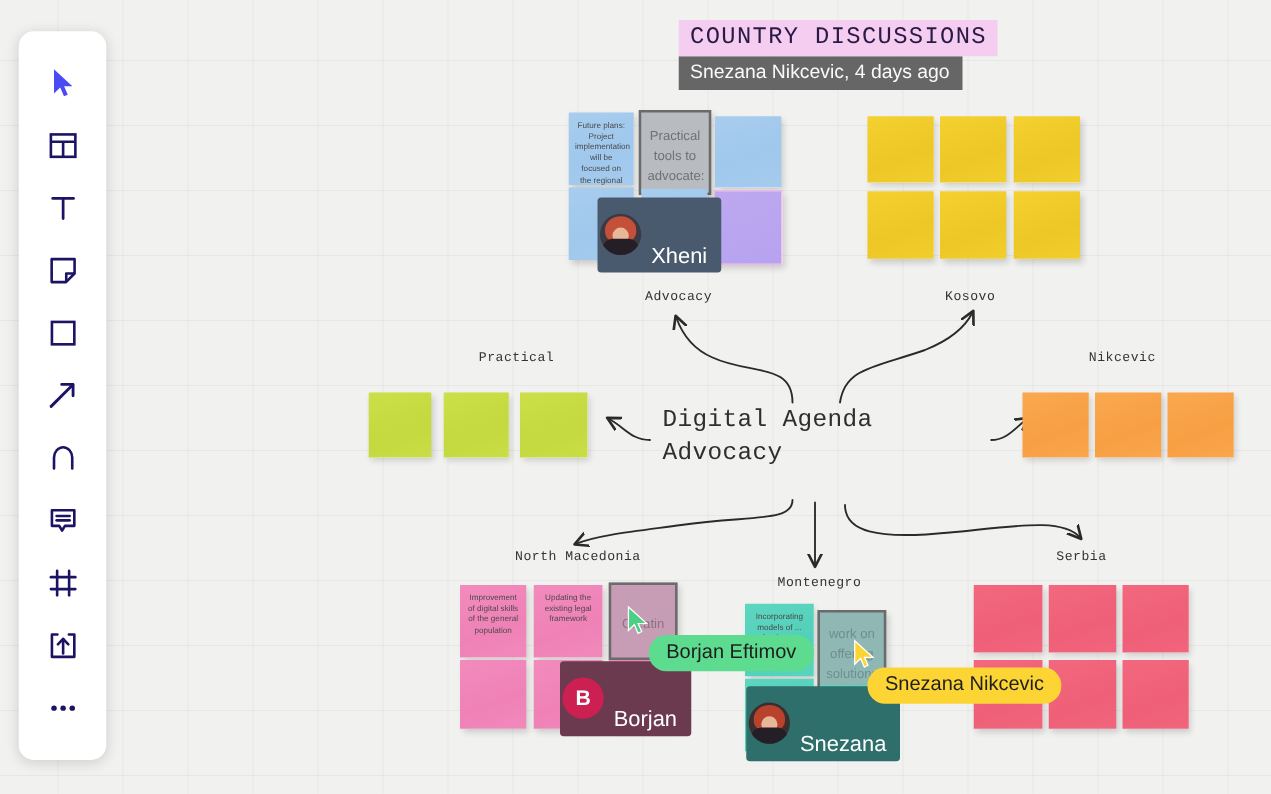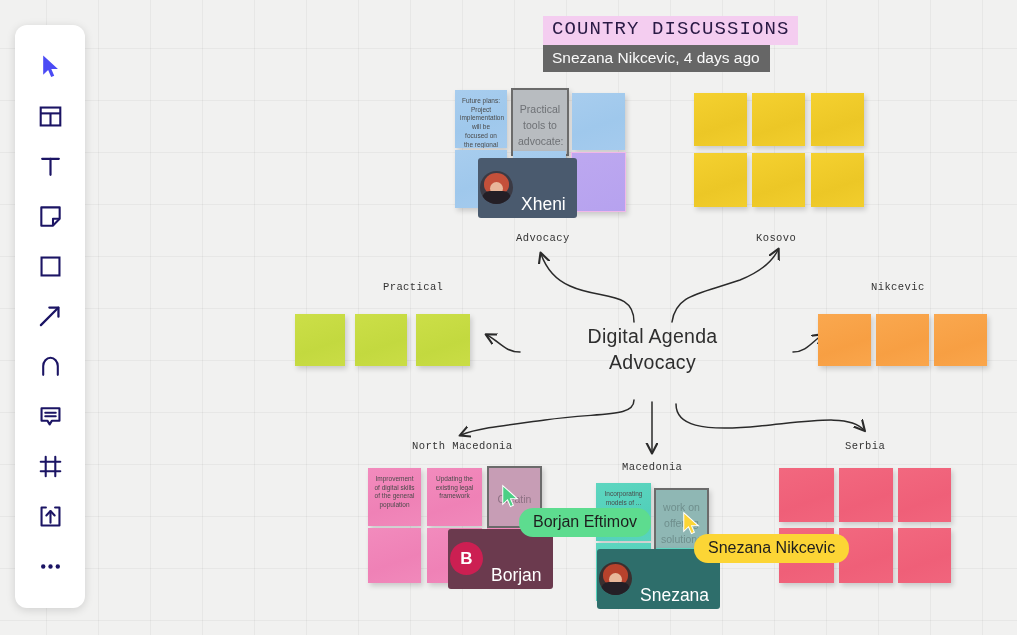--- a/index.html
+++ b/index.html
@@ -80,22 +80,22 @@
   }
 
   
   .clabel{
     position:absolute;font-family:"Liberation Mono","DejaVu Sans Mono",monospace;
     font-size:10.5px;color:#333;letter-spacing:0.4px;white-space:nowrap;
   }
 
   
   #center-text{
-    position:absolute;left:530px;top:324px;width:245px;text-align:center;
-    font-family:Liberation Sans, sans-serif;
+    position:absolute;left:530px;top:324px;width:245px;text-align:left;
+    font-family:Liberation Mono, monospace;
     font-size:19.5px;line-height:25.5px;color:#2e2e2e;letter-spacing:0.3px;
   }
 
   
   .pbadge{
     position:absolute;display:flex;align-items:center;
     border-radius:3px;padding:2px 11px 2px 2px;color:#fff;
     font-size:17.5px;white-space:nowrap;
   }
   .pbadge .av{
@@ -166,21 +166,21 @@
     <div class="note orange" style="left: 818px; top: 314px; width: 53px; height: 52px;"></div>
     <div class="note orange" style="left: 876px; top: 314px; width: 53px; height: 52px;"></div>
     <div class="note orange" style="left: 934px; top: 314px; width: 53px; height: 52px;"></div>
     <div class="clabel" style="left: 412px; top: 440px;">North Macedonia</div>
     <div class="note pink" style="left: 368px; top: 468px; width: 53px; height: 58px;">Improvement of digital skills of the general population</div>
     <div class="note pink" style="left: 427px; top: 468px; width: 55px; height: 58px;">Updating the existing legal framework</div>
     <div class="note sel-grey-pink" style="left: 487px; top: 466px; width: 55px; height: 62px;">Creatin</div>
     <div class="note pink" style="left: 368px; top: 528px; width: 53px; height: 55px;"></div>
     <div class="note pink" style="left: 427px; top: 528px; width: 55px; height: 55px;"></div>
     <div class="note pink" style="left: 487px; top: 528px; width: 53px; height: 55px;"></div>
-    <div class="clabel" style="left: 622px; top: 461px;">Macedonia</div>
+    <div class="clabel" style="left: 622px; top: 461px;">Montenegro</div>
     <div class="note teal" style="left: 596px; top: 483px; width: 55px; height: 58px;">Incorporating models of ... business</div>
     <div class="note sel-grey-teal" style="left: 654px; top: 488px; width: 55px; height: 62px;">work on offering solutions</div>
     <div class="note teal" style="left: 596px; top: 543px; width: 55px; height: 58px;"></div>
     <div class="note teal" style="left: 656px; top: 548px; width: 53px; height: 54px;"></div>
     <div class="clabel" style="left: 845px; top: 440px;">Serbia</div>
     <div class="note red" style="left: 779px; top: 468px; width: 55px; height: 54px;"></div>
     <div class="note red" style="left: 839px; top: 468px; width: 54px; height: 54px;"></div>
     <div class="note red" style="left: 898px; top: 468px; width: 53px; height: 54px;"></div>
     <div class="note red" style="left: 779px; top: 528px; width: 55px; height: 55px;"></div>
     <div class="note red" style="left: 839px; top: 528px; width: 54px; height: 55px;"></div>

